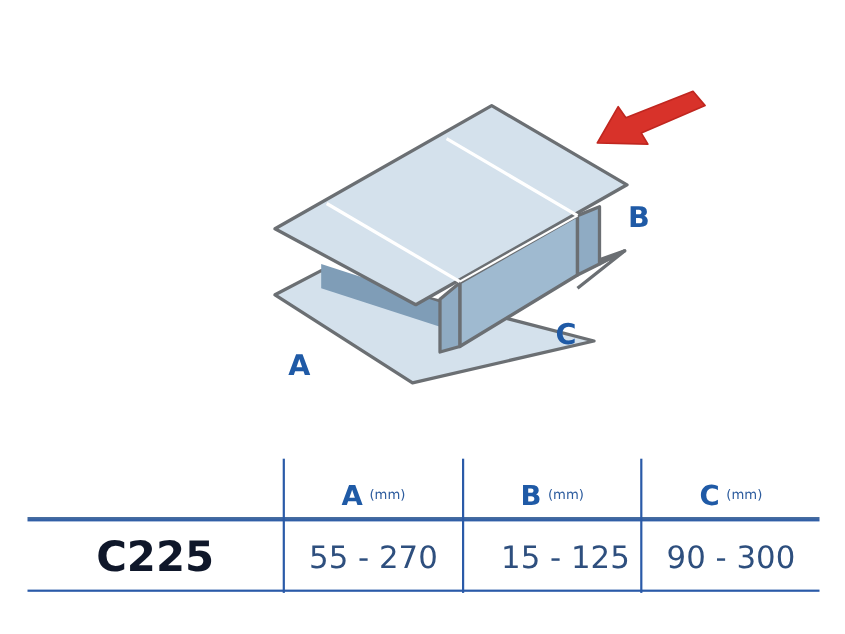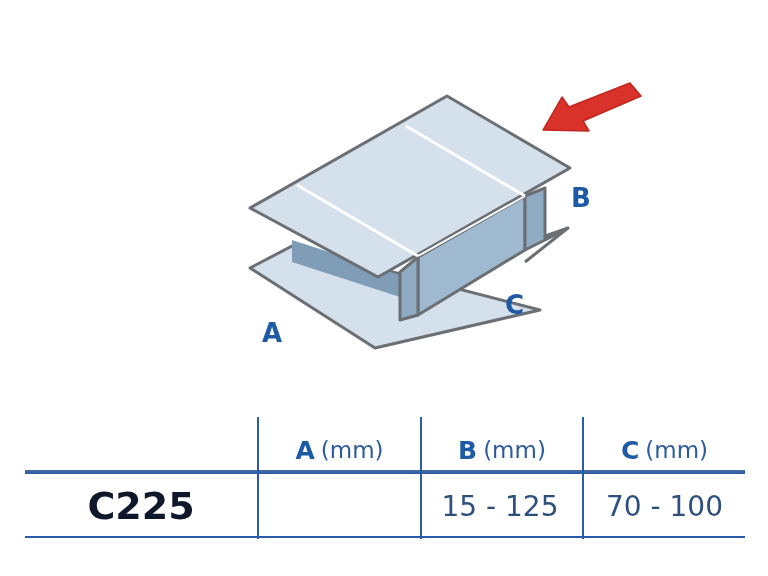--- a/index.html
+++ b/index.html
@@ -4,21 +4,21 @@
 <style>
   html, body { margin:0; padding:0; background:#ffffff; }
   body { width:768px; height:576px; position:relative; overflow:hidden; font-family:"DejaVu Sans", sans-serif; }
   #diagram { position:absolute; left:0; top:0; width:768px; height:400px; }
   .dim-label { position:absolute; color:#1f5aa6; font-weight:bold; font-size:26px; font-family:"DejaVu Sans", sans-serif; }
   #table-wrap { position:absolute; left:0; top:0; width:768px; height:576px; }
   .hline { position:absolute; background:#2a5aa8; }
   .vline { position:absolute; background:#2a5aa8; width:2px; }
   .hdr { position:absolute; top:432px; height:36px; display:flex; align-items:center; justify-content:center; color:#1f5aa6; }
   .hdr .letter { font-weight:bold; font-size:25px; margin-right:6px; }
-  .hdr .unit { font-size:23px; color:#2d5c9e; }
+  .hdr .unit { font-size:12px; color:#2d5c9e; }
   .cell { position:absolute; top:478px; height:56px; display:flex; align-items:center; justify-content:center; font-size:28px; color:#2e4f7e; }
   .model { font-weight:bold; font-size:38px; color:#0f172a; font-family:"DejaVu Sans", sans-serif; }
 </style>
 </head>
 <body>
 
 <div id="diagram">
   <svg width="768" height="400" viewBox="0 0 768 400">
 
     <polygon points="250,268 292,246 540,310 375,348" fill="#d4e1ec" stroke="#6b6f73" stroke-width="3" stroke-linejoin="round"></polygon>
@@ -65,15 +65,16 @@
   <div class="hdr" style="left:422px;width:160px;">
     <span class="letter">B</span>
     <span class="unit">(mm)</span>
   </div>
   <div class="hdr" style="left:584px;width:161px;">
     <span class="letter">C</span>
     <span class="unit">(mm)</span>
   </div>
 
   <div class="cell model" style="left:25px;width:232px;">C225</div>
-  <div class="cell" style="left:408px;width:184px;">15 - 125</div>
-  <div class="cell" style="left:584px;width:161px;">70 - 100</div>
+  <div class="cell" style="left:259px;width:161px;">55 - 270</div>
+  <div class="cell" style="left:422px;width:184px;">15 - 125</div>
+  <div class="cell" style="left:584px;width:161px;">90 - 300</div>
 </div>
 
 </body></html>

